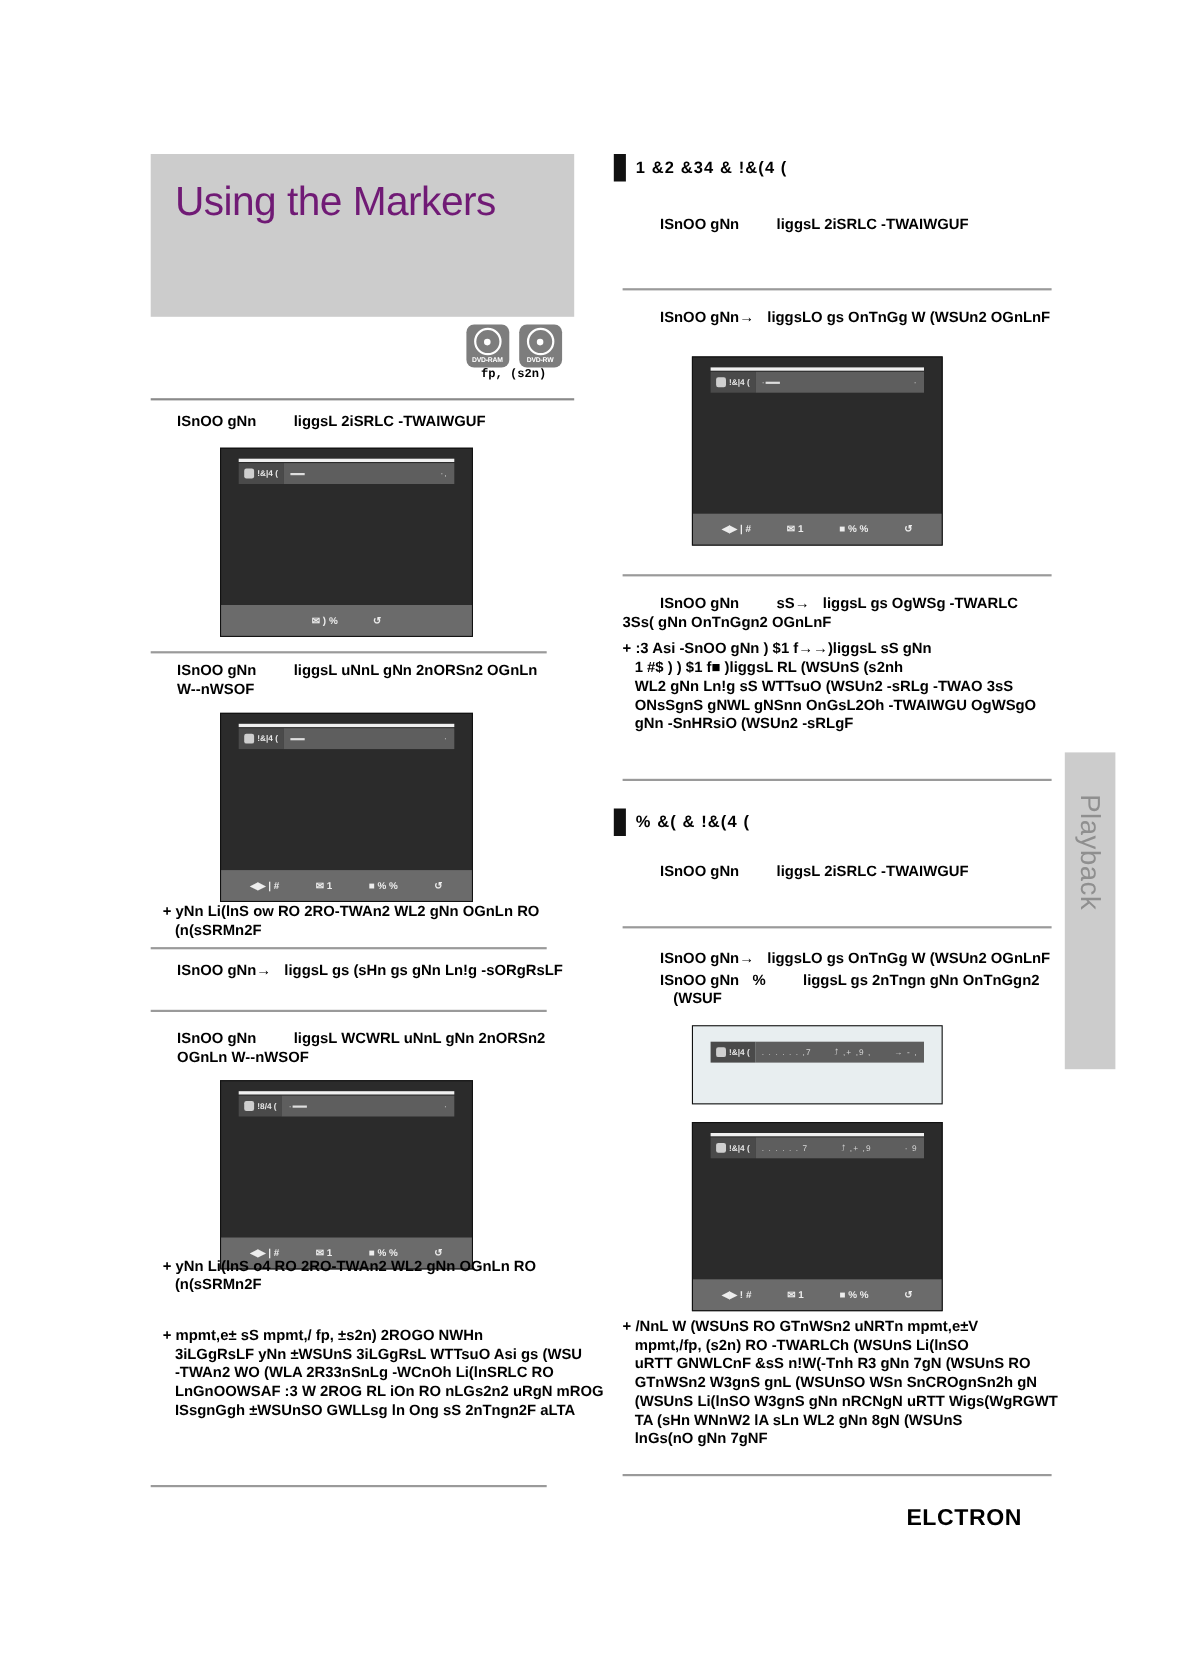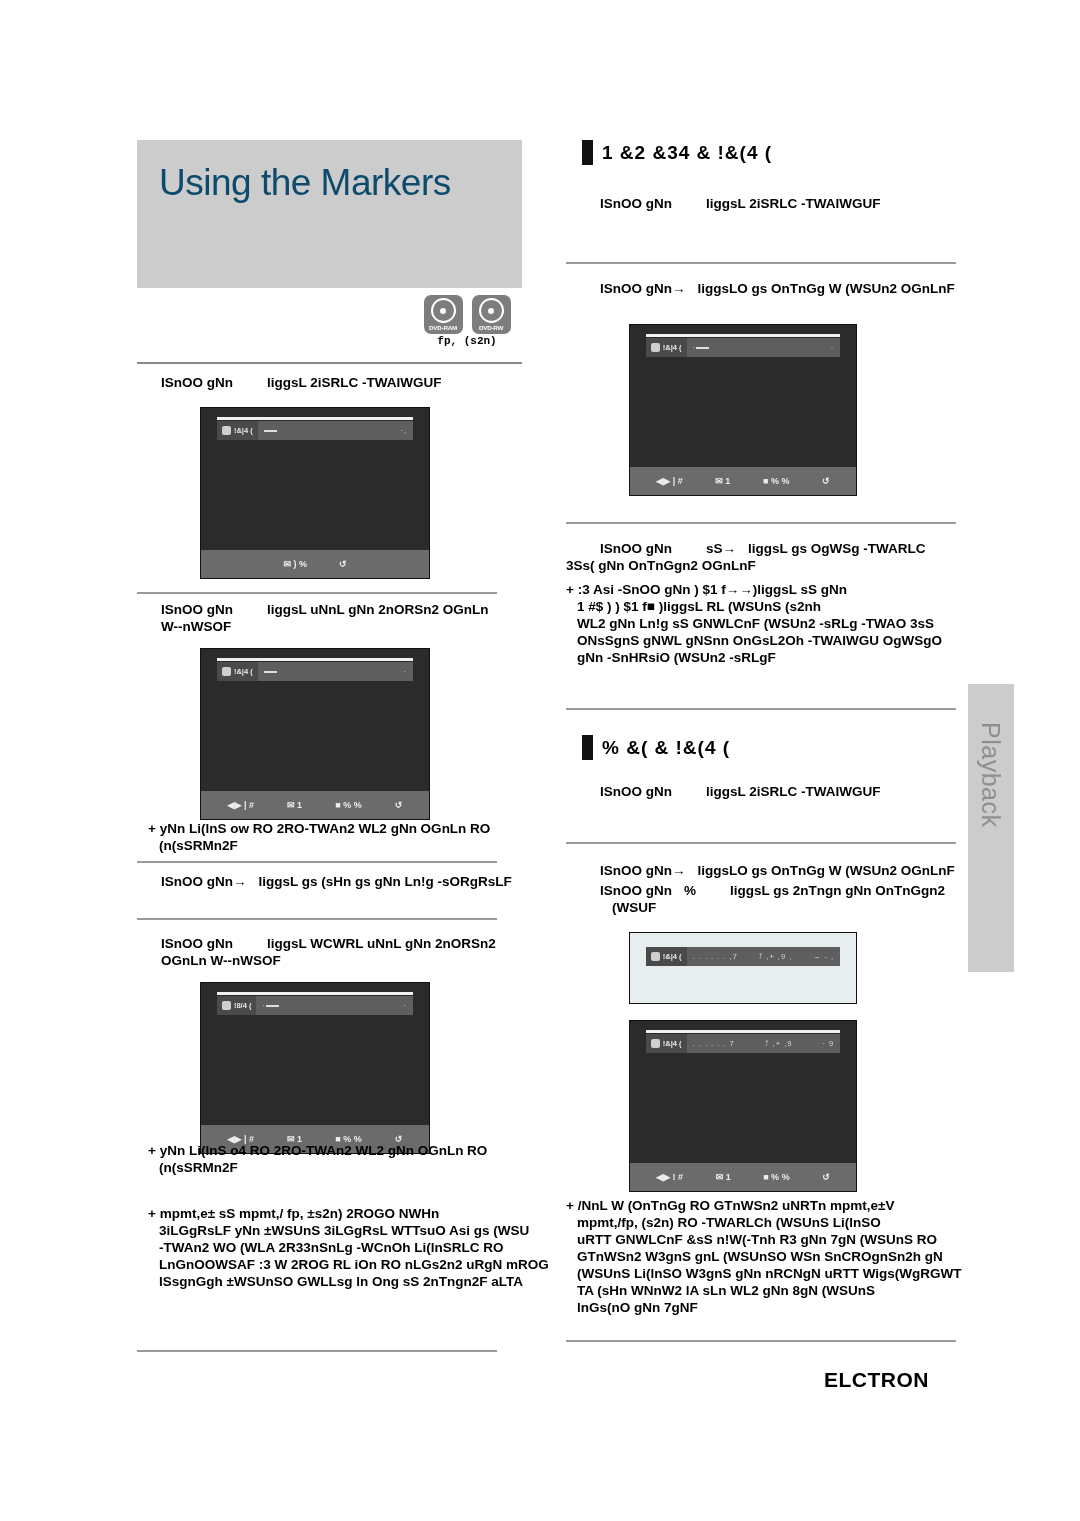--- a/index.html
+++ b/index.html
@@ -15,21 +15,21 @@
   #left-col { position:absolute; left:137px; top:140px; width:400px; }
 
   .title-band {
     background:#cccccc;
     width:385px; height:148px;
     display:flex; align-items:flex-start;
     box-sizing:border-box;
     padding:22px 0 0 22px;
   }
   .title-band .title-text {
-    font-size:37px; font-weight:400; letter-spacing:-0.5px; color:#0c4a6e;
+    font-size:37px; font-weight:400; letter-spacing:-0.5px; color:#701a75;
   }
 
   .disc-row {
     position:absolute; left:270px; top:155px;
     width:120px; text-align:center;
   }
   .disc-icons { display:flex; gap:9px; justify-content:center; }
   .disc {
     width:39px; height:39px; border-radius:7px; background:#7d7d7d;
     display:flex; flex-direction:column; align-items:center; justify-content:center;
@@ -92,21 +92,21 @@
     font-size:9px; font-weight:bold;
   }
   .osd .footbar span { white-space:nowrap; }
   .osd.light { background:#e8eef0; border:1px solid #111; }
   .osd.light .infobar { top:14px; }
 
   
   #right-col { position:absolute; left:558px; top:140px; width:460px; }
   .sec-head {
     display:flex; align-items:center; gap:9px;
-    font-size:19px; font-weight:bold; letter-spacing:1px;margin-left:24px;
+    font-size:15px; font-weight:bold; letter-spacing:1px;
   }
   .sec-head .tick { width:11px; height:25px; background:#111; display:block; }
 
   
   #playback-tab {
     position:absolute; left:968px; top:684px; width:46px; height:288px;
     background:#cccccc;
   }
   #playback-tab .vtext {
     position:absolute; left:0; top:0; width:288px; height:46px;
@@ -309,21 +309,21 @@
     </div>
 
   <div style="position:absolute;left:42px;top:400px;" class="step-line">
     <span>ISnOO gNn</span><span class="gap"></span><span>sS→</span><span class="gap-s"></span><span>liggsL gs OgWSg -TWARLC</span>
     <div style="margin-left:-34px">3Ss( gNn OnTnGgn2 OGnLnF</div>
   </div>
 
   <div style="position:absolute;left:8px;top:441px;" class="bullet-block">
     <span class="bl">+ :3 Asi -SnOO gNn ) $1        f→→)liggsL sS gNn</span>
     <span class="bl ind">1 #$ ) ) $1          f■ )liggsL RL (WSUnS (s2nh</span>
-    <span class="bl ind">WL2 gNn Ln!g sS GNWLCnF (WSUn2 -sRLg -TWAO 3sS</span>
+    <span class="bl ind">WL2 gNn Ln!g sS WTTsuO (WSUn2 -sRLg -TWAO 3sS</span>
     <span class="bl ind">ONsSgnS gNWL gNSnn OnGsL2Oh -TWAIWGU OgWSgO</span>
     <span class="bl ind">gNn -SnHRsiO (WSUn2 -sRLgF</span>
   </div>
 
   <div style="position:absolute;left:8px;top:568px;width:390px;">
       <div class="rule thin"></div>
     </div>
 
   <div class="sec-head" style="position:absolute;left:0;top:595px;">
     <span class="tick"></span>
@@ -376,21 +376,21 @@
     </div>
     <div class="footbar" style="justify-content:space-around;padding:0 10px;">
       <span>◀▶ ! #</span>
       <span>✉ 1</span>
       <span>■ % %</span>
       <span>↺</span>
     </div>
   </div>
 
   <div style="position:absolute;left:8px;top:1057px;" class="bullet-block">
-    <span class="bl">+ /NnL W (OnTnGg RO GTnWSn2 uNRTn mpmt,e±V</span>
+    <span class="bl">+ /NnL W (WSUnS RO GTnWSn2 uNRTn mpmt,e±V</span>
     <span class="bl ind">mpmt,/fp, (s2n) RO -TWARLCh (WSUnS Li(lnSO</span>
     <span class="bl ind">uRTT GNWLCnF &amp;sS n!W(-Tnh R3 gNn 7gN (WSUnS RO</span>
     <span class="bl ind">GTnWSn2 W3gnS gnL (WSUnSO WSn SnCROgnSn2h gN</span>
     <span class="bl ind">(WSUnS Li(lnSO W3gnS gNn nRCNgN uRTT Wigs(WgRGWT</span>
     <span class="bl ind">TA (sHn WNnW2 lA sLn WL2 gNn 8gN (WSUnS</span>
     <span class="bl ind">lnGs(nO gNn 7gNF</span>
   </div>
 
   <div style="position:absolute;left:8px;top:1200px;width:390px;">
       <div class="rule thin"></div>

